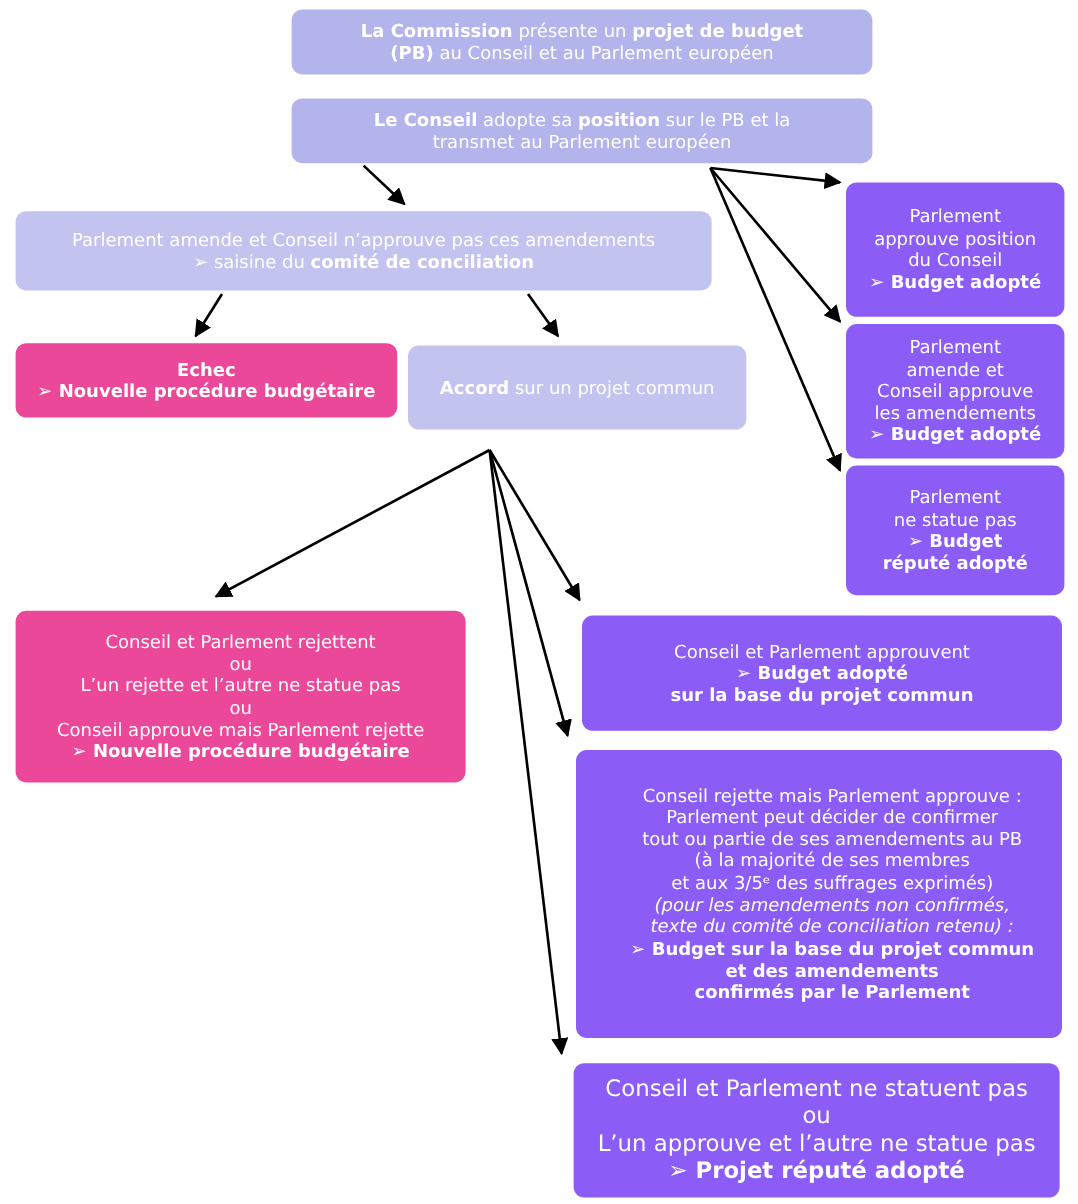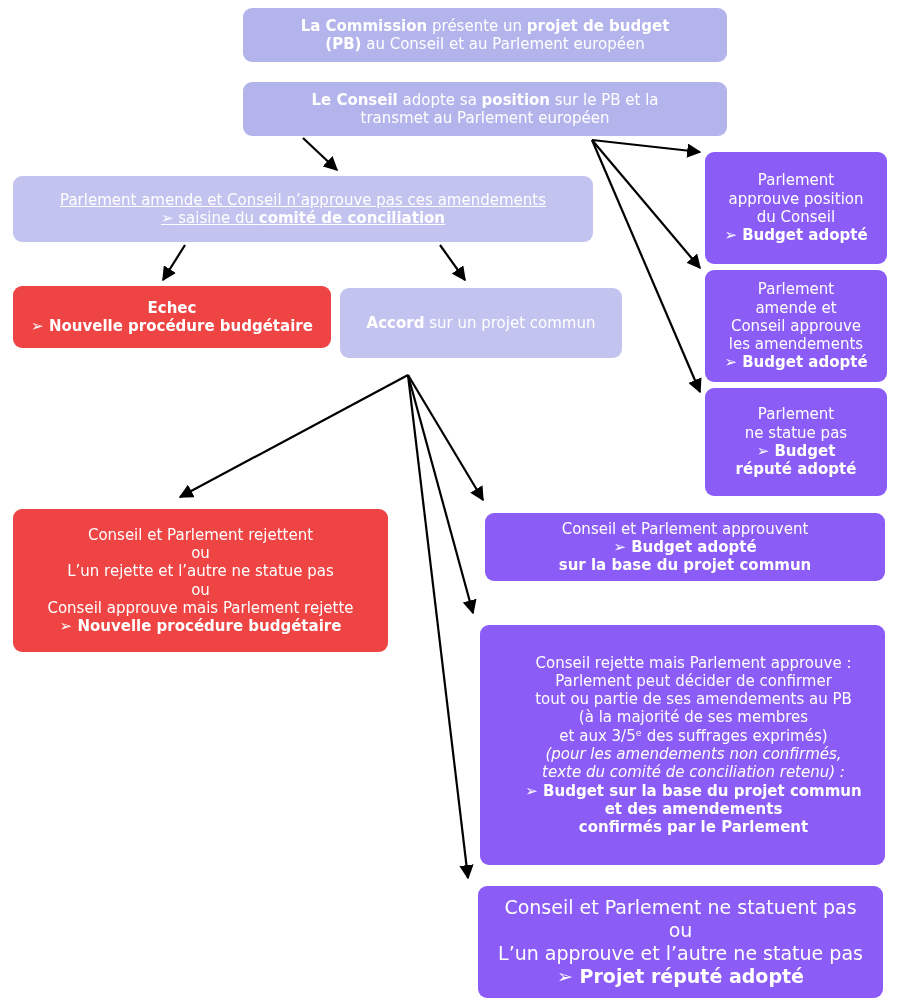--- a/index.html
+++ b/index.html
@@ -38,21 +38,21 @@
   }
   .lavender {
     background: #b4b4ec;
     border-radius: 9px;
   }
   .lavender-light {
     background: #c3c3f0;
     border-radius: 9px;
   }
   .green {
-    background: #ef4444;
+    background: #ec4899;
     border-radius: 9px;
   }
   .magenta {
     background: #8b5cf6;
     border-radius: 9px;
   }
   .b { font-weight: bold; }
   .it { font-style: italic; }
   .arrowhead { fill: #000000; }
   .line { stroke: #000000; stroke-width: 2.2; fill: none; }
@@ -98,21 +98,21 @@
     </div>
   </div>
 
   <div class="node lavender" style="left:243px; top:82px; width:484px; height:54px; font-size:15px;">
     <div class="inner lbl">
       <span class="b">Le Conseil</span><span> adopte sa </span><span class="b">position</span><span> sur le PB et la</span><br>
       <span>transmet au Parlement européen</span>
     </div>
   </div>
 
-  <div class="node lavender-light" style="left:13px; top:176px; width:580px; height:66px; font-size:15px;text-decoration:underline;">
+  <div class="node lavender-light" style="left:13px; top:176px; width:580px; height:66px; font-size:15px;">
     <div class="inner lbl">
       <span>Parlement amende et Conseil n’approuve pas ces amendements</span><br>
       <span class="b">➢</span><span> saisine du </span><span class="b">comité de conciliation</span>
     </div>
   </div>
 
   <div class="node green" style="left:13px; top:286px; width:318px; height:62px; font-size:15px;">
     <div class="inner lbl b">
       <span>Echec</span><br>
       <span>➢</span><span> Nouvelle procédure budgétaire</span>
@@ -157,21 +157,21 @@
     <div class="inner lbl">
       <span>Conseil et Parlement rejettent</span><br>
       <span>ou</span><br>
       <span>L’un rejette et l’autre ne statue pas</span><br>
       <span>ou</span><br>
       <span>Conseil approuve mais Parlement rejette</span><br>
       <span class="b">➢</span><span class="b"> Nouvelle procédure  budgétaire</span>
     </div>
   </div>
 
-  <div class="node magenta" style="left:485px; top:513px; width:400px; height:68px; font-size:15px;">
+  <div class="node magenta" style="left:485px; top:513px; width:400px; height:96px; font-size:15px;">
     <div class="inner lbl">
       <span>Conseil et Parlement approuvent</span><br>
       <span class="b">➢</span><span class="b"> Budget adopté</span><br>
       <span class="b">sur la base du projet commun</span>
     </div>
   </div>
 
   <div class="node magenta" style="left:480px; top:625px; width:405px; height:240px; font-size:15px;padding-left:22px;">
     <div class="inner lbl">
       <span>Conseil rejette mais Parlement approuve :</span><br>

